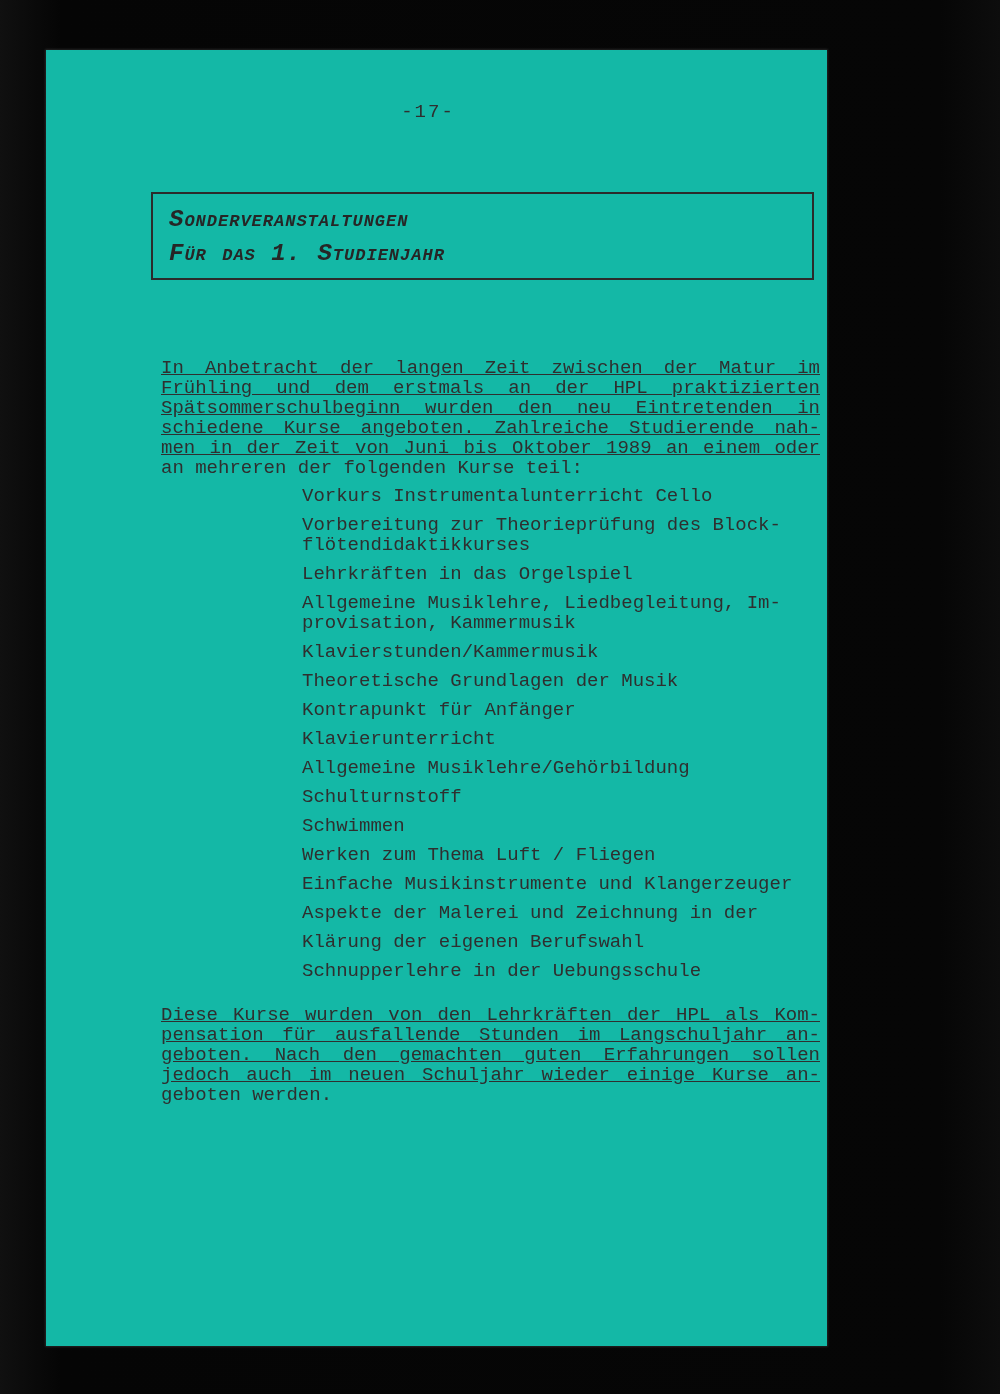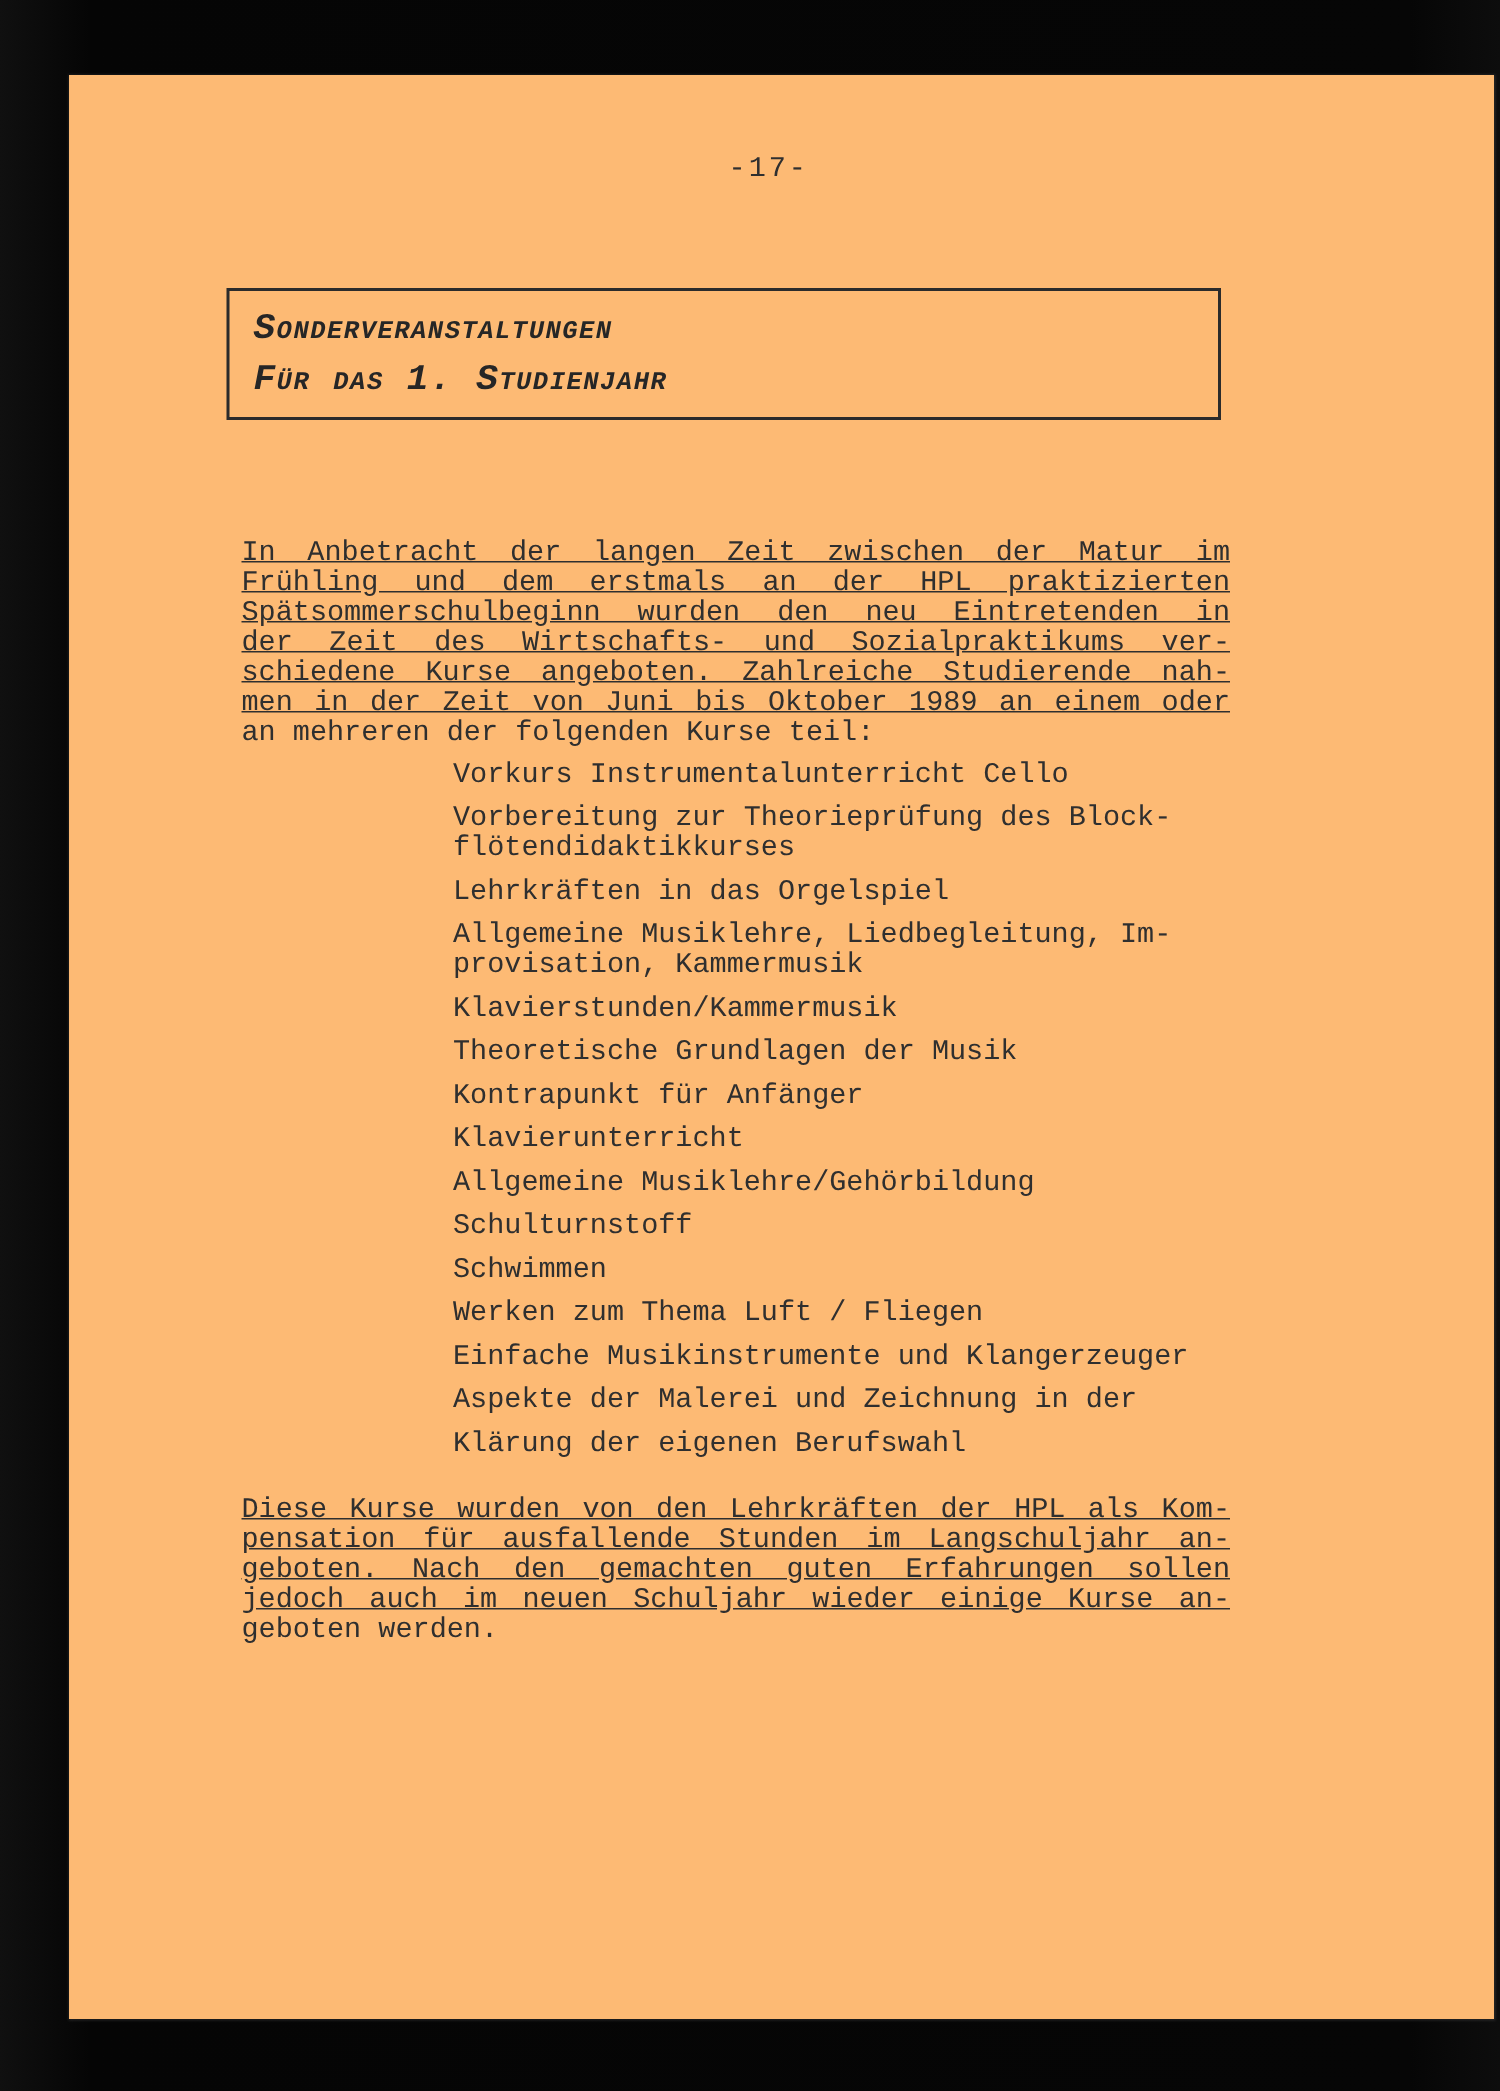--- a/index.html
+++ b/index.html
@@ -17,23 +17,23 @@
   .scan-bg {
     position: absolute;
     inset: 0;
     background:
       linear-gradient(90deg, #101010 0%, #050505 6%, #060606 94%, #0d0d0d 100%);
   }
   .page {
     position: absolute;
     left: 46px;
     top: 50px;
-    width: 950px;
+    width: 781px;
     height: 1296px;
-    background: #fdba74;
+    background: #14b8a6;
     box-shadow: 0 0 2px 1px rgba(255,255,255,0.12);
   }
   .content {
     position: relative;
     height: 100%;
     padding: 0 132px 0 115px;
     box-sizing: border-box;
     color: #2f2f2f;
   }
   .pagenum {
@@ -101,21 +101,20 @@
 
     <div class="heading-box">
       <div class="heading-line">Sonderveranstaltungen</div>
       <div class="heading-line">Für das 1. Studienjahr</div>
     </div>
 
     <div class="bodytext intro">
       <div class="tline jl">In Anbetracht der langen Zeit zwischen der Matur im</div>
       <div class="tline jl">Frühling und dem erstmals an der HPL praktizierten</div>
       <div class="tline jl">Spätsommerschulbeginn wurden den neu Eintretenden in</div>
-      <div class="tline jl">der Zeit des Wirtschafts- und Sozialpraktikums ver-</div>
       <div class="tline jl">schiedene Kurse angeboten. Zahlreiche Studierende nah-</div>
       <div class="tline jl">men in der Zeit von Juni bis Oktober 1989 an einem oder</div>
       <div class="tline">an mehreren der folgenden Kurse teil:</div>
     </div>
 
     <div class="bodytext course-list">
       <div class="course-item">
         <div class="tline">Vorkurs Instrumentalunterricht Cello</div>
       </div>
       <div class="course-item">
@@ -155,20 +154,23 @@
       </div>
       <div class="course-item">
         <div class="tline">Einfache Musikinstrumente und Klangerzeuger</div>
       </div>
       <div class="course-item">
         <div class="tline">Aspekte der Malerei und Zeichnung in der</div>
       </div>
       <div class="course-item">
         <div class="tline">Klärung der eigenen Berufswahl</div>
       </div>
+      <div class="course-item">
+        <div class="tline">Schnupperlehre in der Uebungsschule</div>
+      </div>
     </div>
 
     <div class="bodytext closing">
       <div class="tline jl">Diese Kurse wurden von den Lehrkräften der HPL als Kom-</div>
       <div class="tline jl">pensation für ausfallende Stunden im Langschuljahr an-</div>
       <div class="tline jl">geboten. Nach den gemachten guten Erfahrungen sollen</div>
       <div class="tline jl">jedoch auch im neuen Schuljahr wieder einige Kurse an-</div>
       <div class="tline">geboten werden.</div>
     </div>
 

